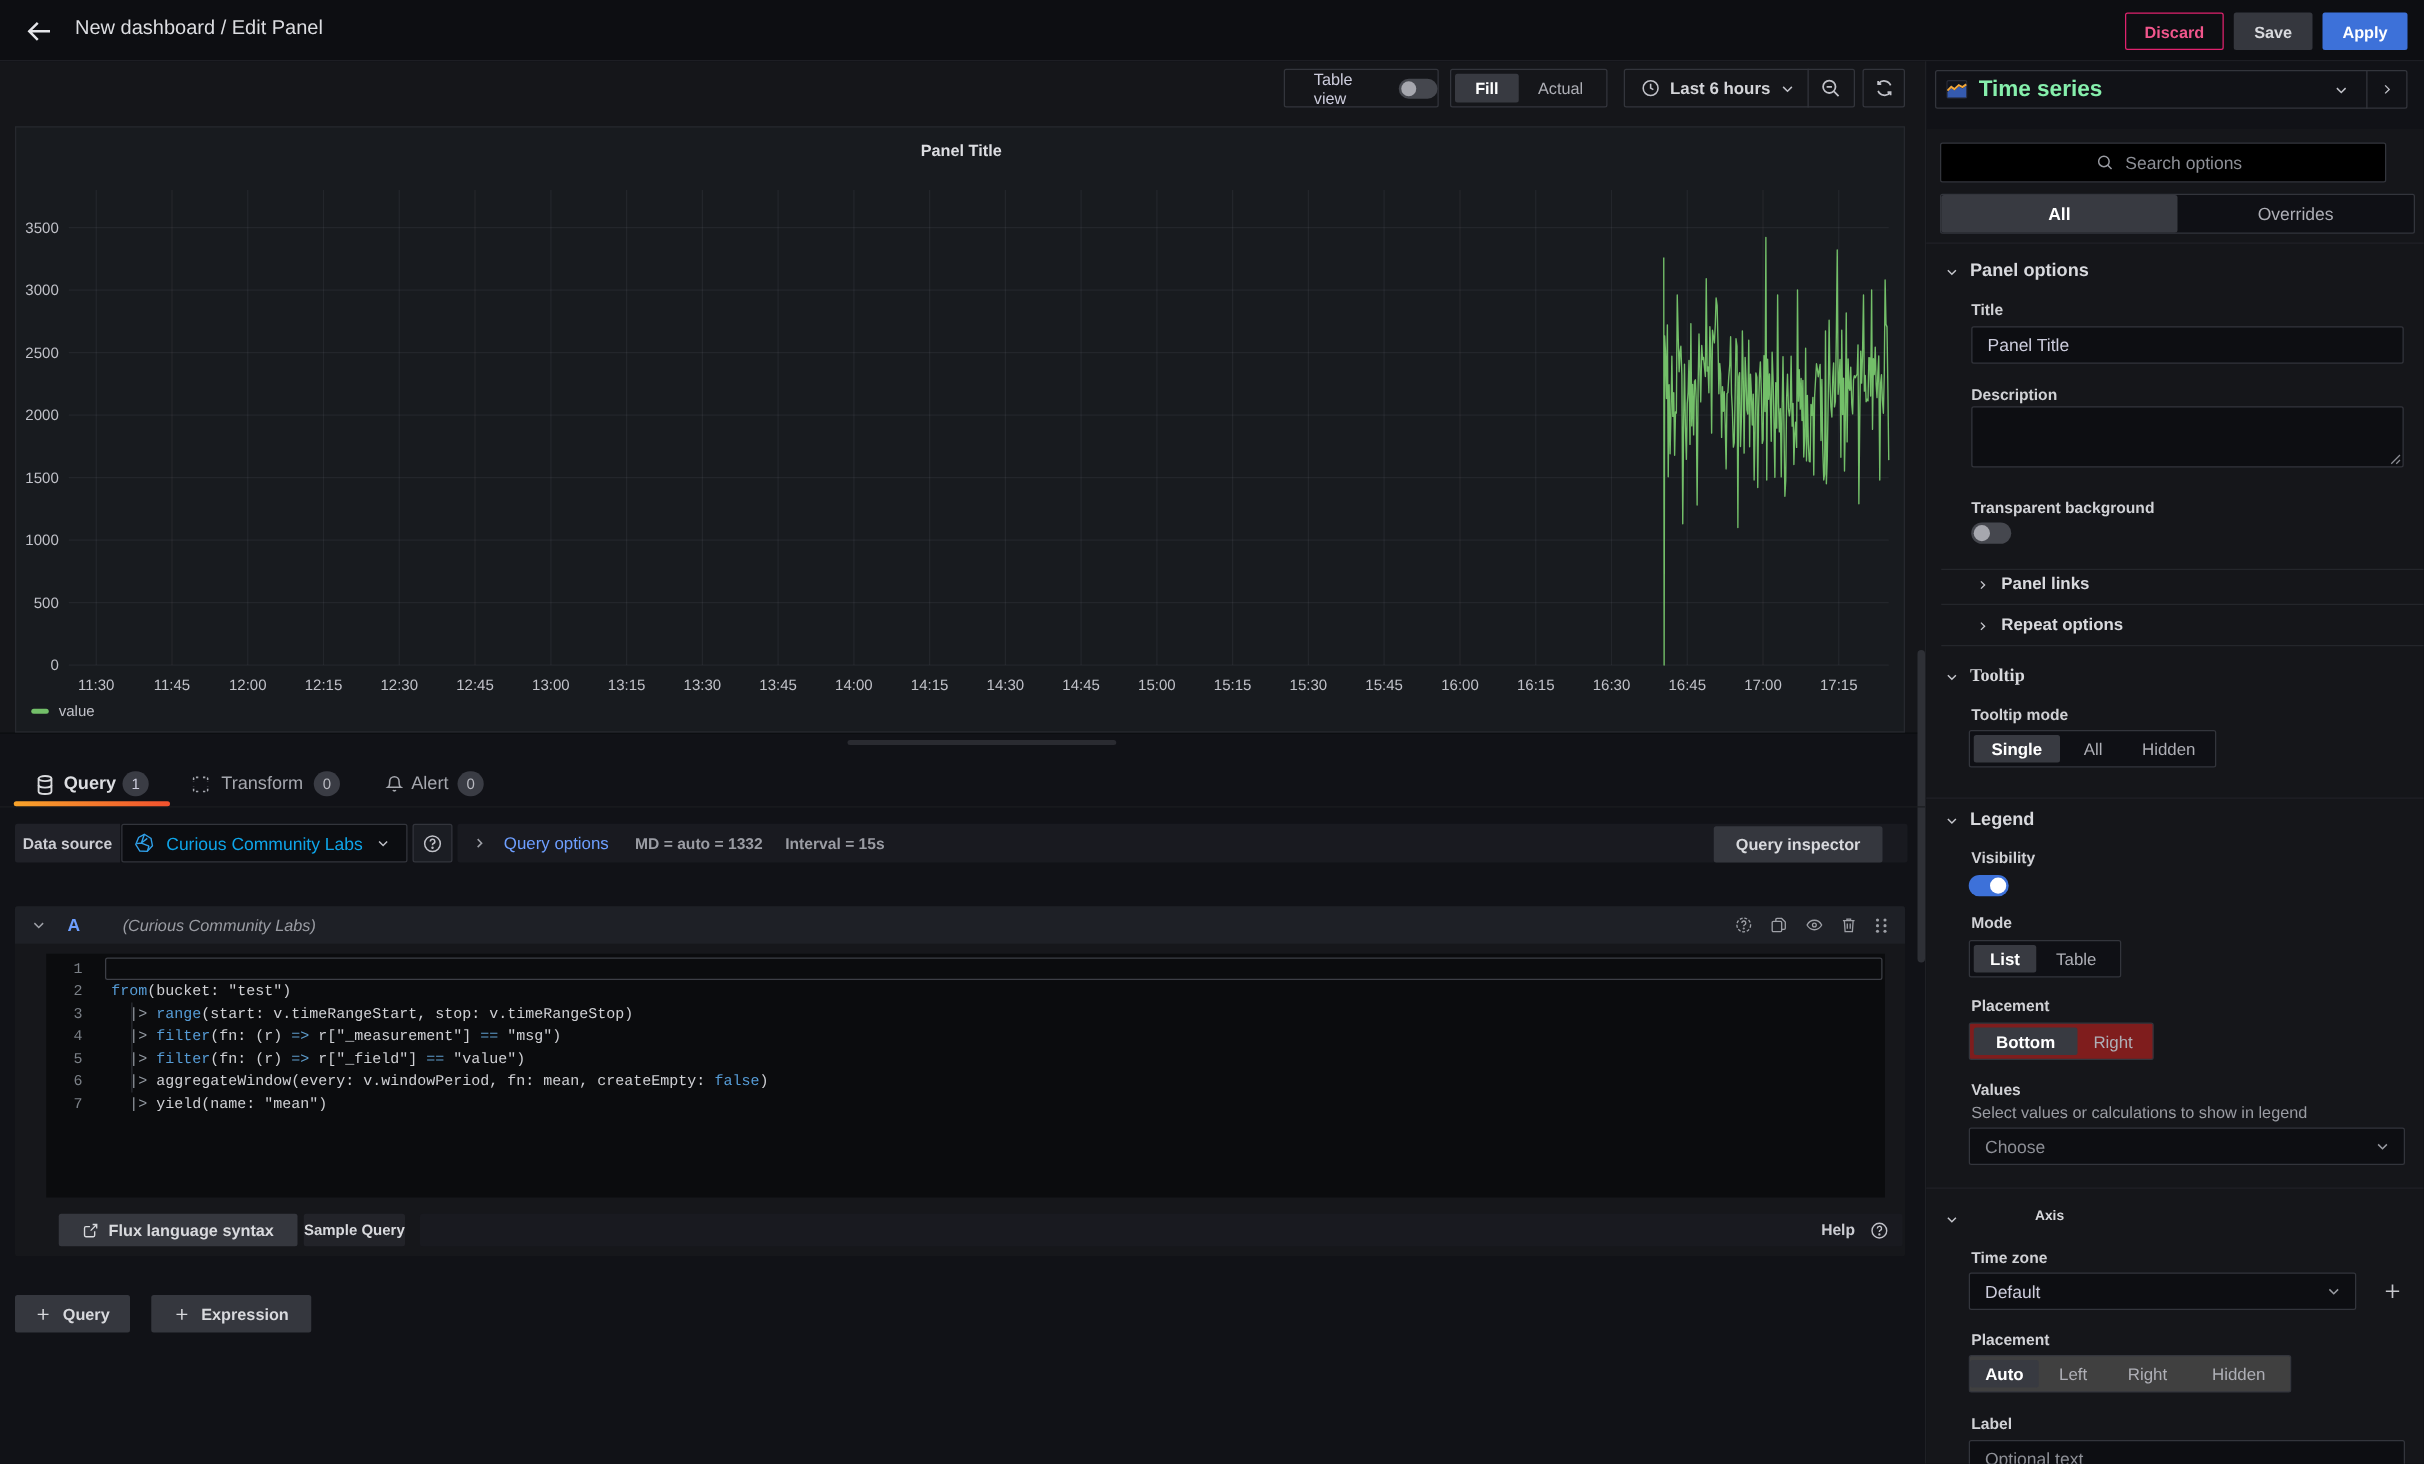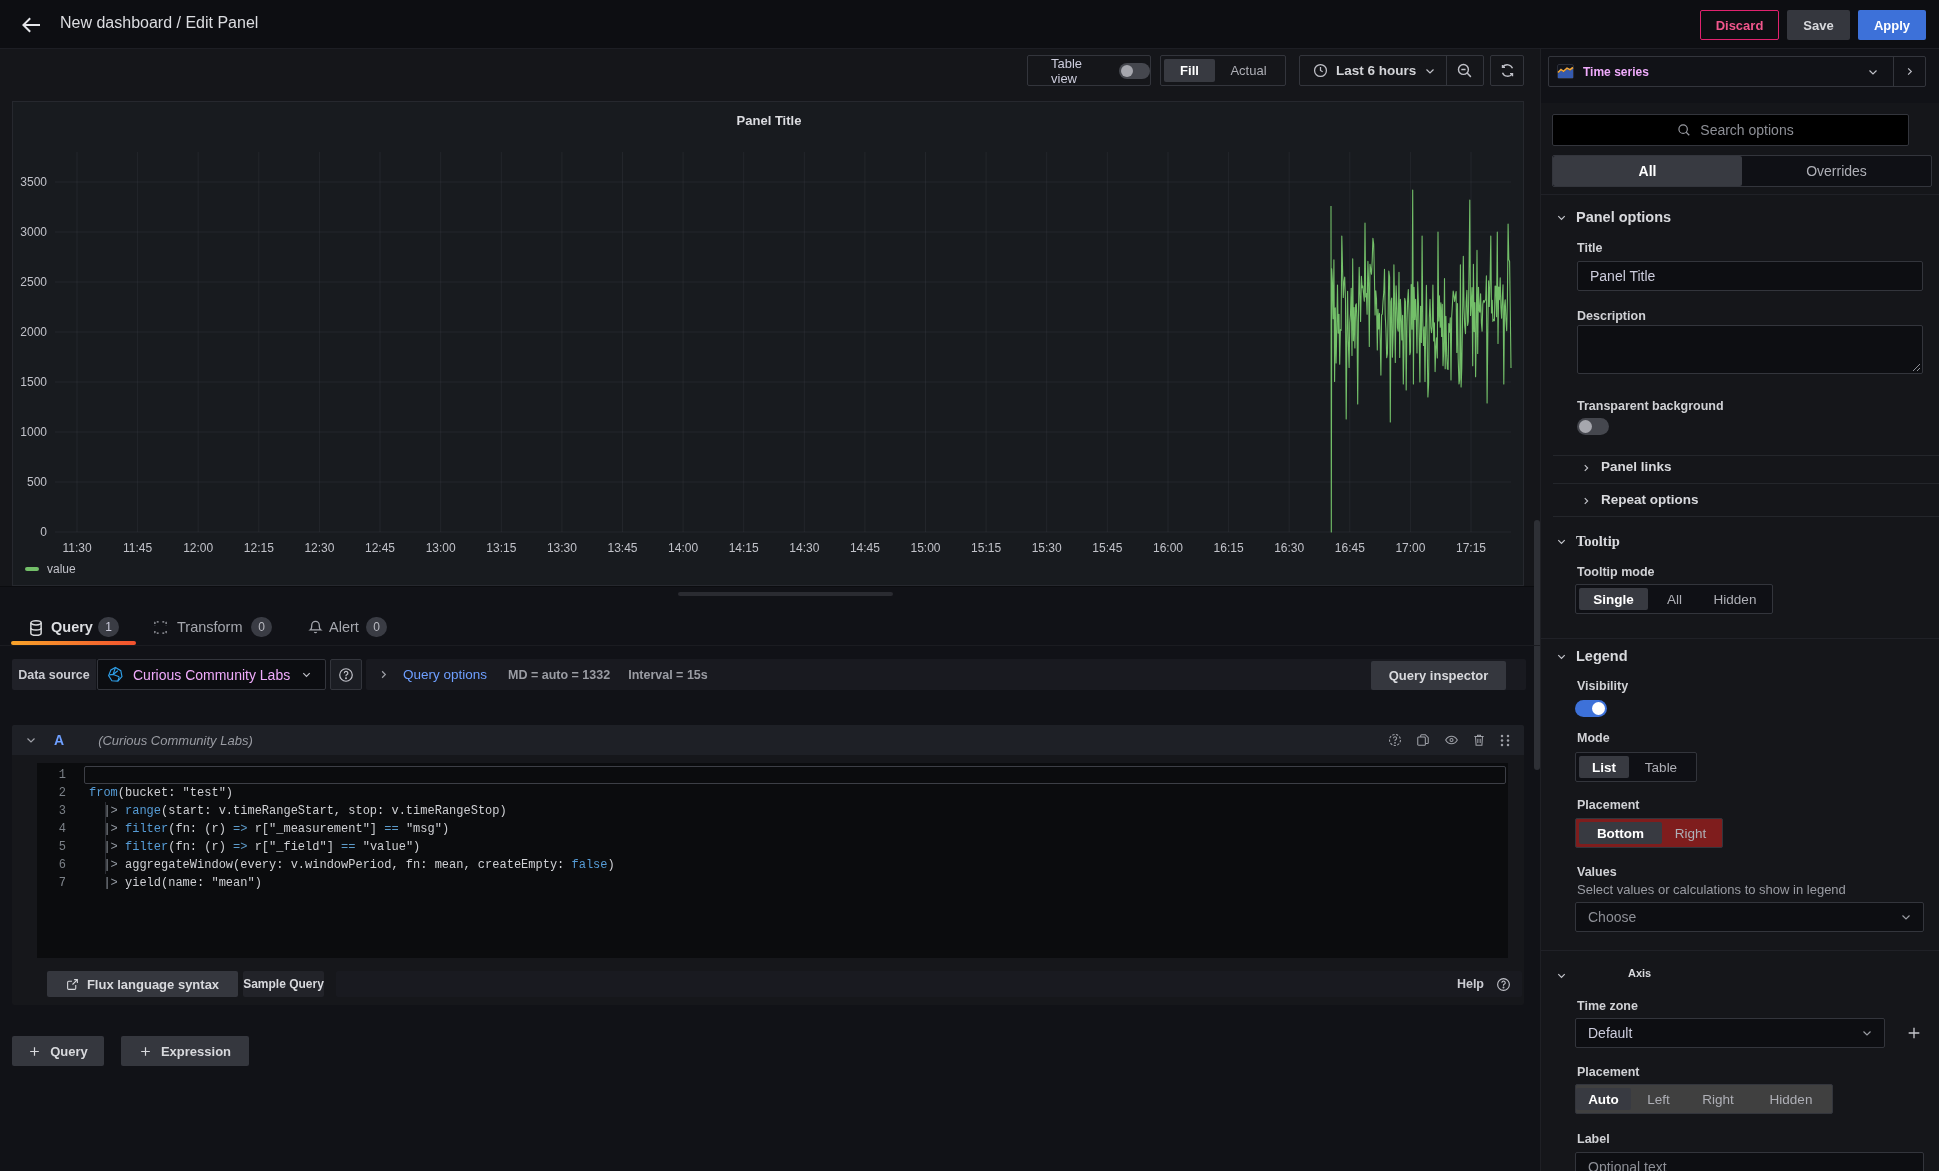--- a/index.html
+++ b/index.html
@@ -165,21 +165,21 @@
   <div class="ab" style="left:366px;top:7px;width:21px;height:20px;border-radius:10px;background:#3a3c44;color:#b9bac1;font-size:12px;text-align:center;line-height:20px;">0</div>
 </div>
 
 <div class="ab" style="left:0;top:659px;width:1540px;height:32px;">
   <div class="ab flex" style="left:12px;top:0;width:84px;height:31px;background:#202128;border-radius:2px 0 0 2px;justify-content:center;font-size:12.5px;font-weight:bold;color:#cbccd2;">Data source</div>
   <div class="ab flex" style="left:97px;top:0;width:229px;height:31px;background:#0c0d11;border:1px solid #33353c;border-radius:2px;">
     <svg style="margin-left:9px;" width="17" height="17" viewBox="0 0 24 24" fill="none" stroke="#2f9fe8" stroke-width="1.6">
         <path d="M12 2l7.5 4.6 1.6 8.3-5.8 6.4-8.4-.4-4.6-7.3 3.2-8z"></path>
         <path d="M12 2l-3.4 9.9 8.7 3.4M8.6 11.9l-5.3.7M8.6 11.9l6.7-5.2M17.3 15.3l-2 5.9"></path>
       </svg>
-    <span style="margin-left:9px;font-size:14px;color:#f0abfc;">Curious Community Labs</span>
+    <span style="margin-left:9px;font-size:14px;color:#0ea5e9;">Curious Community Labs</span>
     <svg style="margin-left:11px;" width="11" height="11" viewBox="0 0 24 24" fill="none" stroke="#c0c1c8" stroke-width="2.6">
         <path d="M5 9l7 7 7-7"></path>
       </svg>
   </div>
   <div class="ab flex" style="left:330px;top:0;width:32px;height:31px;background:#1b1d23;border:1px solid #33353c;border-radius:2px;justify-content:center;">
     <svg width="16" height="16" viewBox="0 0 24 24" fill="none" stroke="#c0c1c8" stroke-width="1.8">
         <circle cx="12" cy="12" r="9.4"></circle>
         <path d="M9.4 9.2a2.7 2.7 0 1 1 3.7 2.5c-.8.3-1.1.8-1.1 1.6v.5"></path>
         <circle cx="12" cy="16.8" r="0.6" fill="#c0c1c8"></circle>
       </svg>
@@ -272,21 +272,21 @@
     </svg>Expression</div>
 
 <div class="ab" style="left:1540px;top:49px;width:1px;height:1122px;background:#1f2025;"></div>
 <div class="ab" style="left:1541px;top:103px;width:398px;height:1068px;background:#15161a;"></div>
 <div class="ab bd flex" style="left:1548px;top:56px;width:378px;height:31px;">
   <svg style="margin-left:8px;" width="17" height="15" viewBox="0 0 17 15">
       <rect x="0.5" y="0.5" width="16" height="14" rx="1.5" fill="#10131c" stroke="#2a2d38"></rect>
       <path d="M1 9.5l3-3 2.5 1.8 3.5-3.2 3 1.6 3-2.2V14H1z" fill="#3a63c0" opacity="0.9"></path>
       <path d="M1 8.5l3-3 2.5 1.8 3.5-3.2 3 1.6 3-2.2" fill="none" stroke="#f2a73b" stroke-width="1.6"></path>
     </svg>
-  <span style="margin-left:9px;font-size:12px;font-weight:bold;color:#f0abfc;">Time series</span>
+  <span style="margin-left:9px;font-size:18px;font-weight:bold;color:#86efac;">Time series</span>
   <svg style="margin-left:auto;" width="12" height="12" viewBox="0 0 24 24" fill="none" stroke="#c0c1c8" stroke-width="2.4">
       <path d="M5 9l7 7 7-7"></path>
     </svg>
   <div style="margin-left:14px;width:1px;height:31px;background:#33353c;"></div>
   <div style="width:31px;display:flex;justify-content:center;">
       <svg width="11" height="11" viewBox="0 0 24 24" fill="none" stroke="#c0c1c8" stroke-width="2.4">
         <path d="M9 5l7 7-7 7"></path>
       </svg>
     </div>
 </div>

